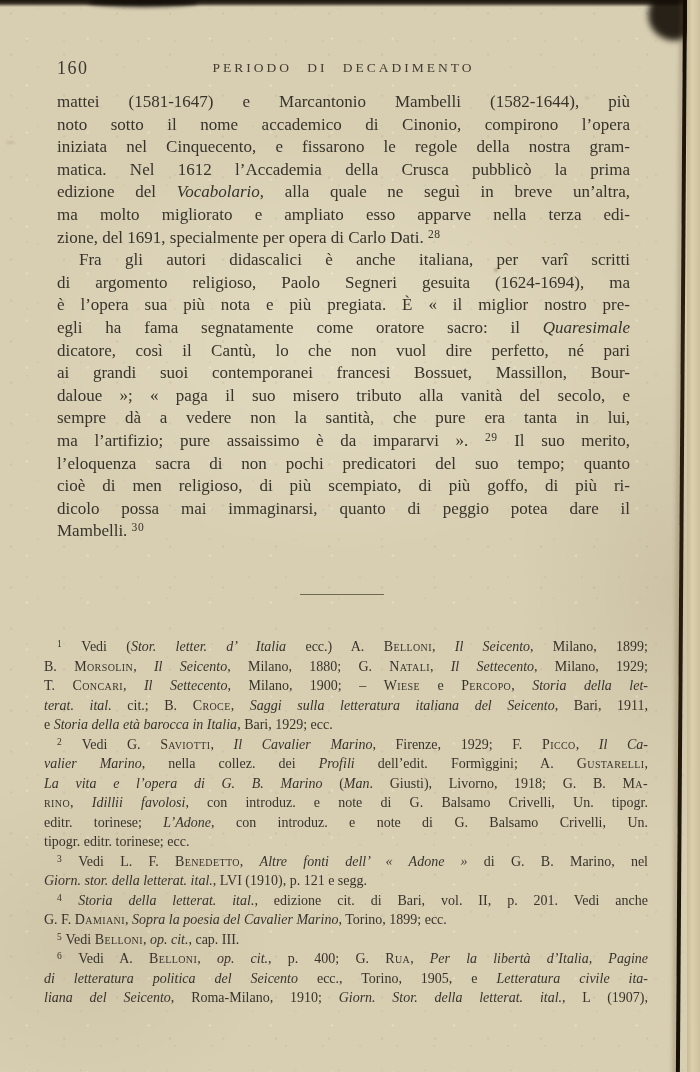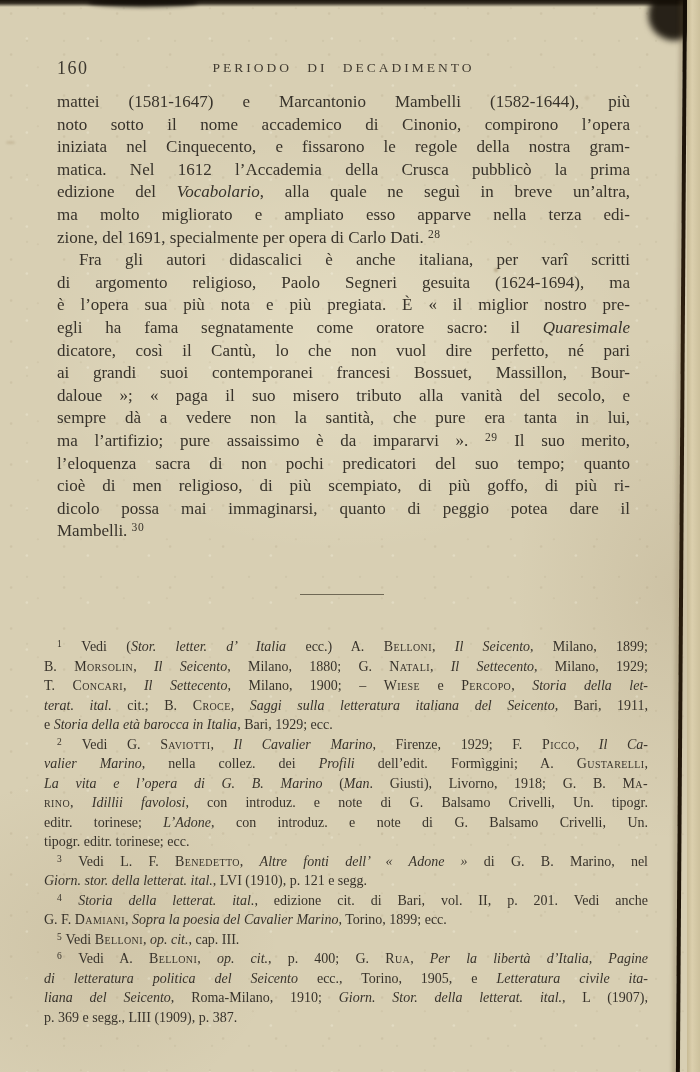--- a/index.html
+++ b/index.html
@@ -151,21 +151,20 @@
       <div class="line"><span>editr. torinese; </span><span class="i">L’Adone</span><span>, con introduz. e note di G. Balsamo Crivelli, Un.</span></div>
       <div class="line last"><span>tipogr. editr. torinese; ecc.</span></div>
       <div class="line indent"><sup>3</sup><span> Vedi L. F. </span><span class="sc">Benedetto</span><span>, </span><span class="i">Altre fonti dell’ « Adone »</span><span> di G. B. Marino, nel</span></div>
       <div class="line last"><span class="i">Giorn. stor. della letterat. ital.</span><span>, LVI (1910), p. 121 e segg.</span></div>
       <div class="line indent"><sup>4</sup><span> </span><span class="i">Storia della letterat. ital.</span><span>, edizione cit. di Bari, vol. II, p. 201. Vedi anche</span></div>
       <div class="line last"><span>G. F. </span><span class="sc">Damiani</span><span>, </span><span class="i">Sopra la poesia del Cavalier Marino</span><span>, Torino, 1899; ecc.</span></div>
       <div class="line last indent"><sup>5</sup><span> Vedi </span><span class="sc">Belloni</span><span>, </span><span class="i">op. cit.</span><span>, cap. III.</span></div>
       <div class="line indent"><sup>6</sup><span> Vedi A. </span><span class="sc">Belloni</span><span>, </span><span class="i">op. cit.</span><span>, p. 400; G. </span><span class="sc">Rua</span><span>, </span><span class="i">Per la libertà d’Italia, Pagine</span></div>
       <div class="line"><span class="i">di letteratura politica del Seicento</span><span> ecc., Torino, 1905, e </span><span class="i">Letteratura civile ita-</span></div>
       <div class="line"><span class="i">liana del Seicento</span><span>, Roma-Milano, 1910; </span><span class="i">Giorn. Stor. della letterat. ital.</span><span>, L (1907),</span></div>
-      <div class="line last"><span>p. 369 e segg., LIII (1909), p. 387.</span></div>
     </div>
 
   <div class="stain s1"></div>
   <div class="stain s2"></div>
   <div class="stain s3"></div>
 
   <div class="edge-top"></div>
   <div class="smudge-top-left"></div>
   <div class="smudge-top-right"></div>
   <div class="spine-line"></div>

